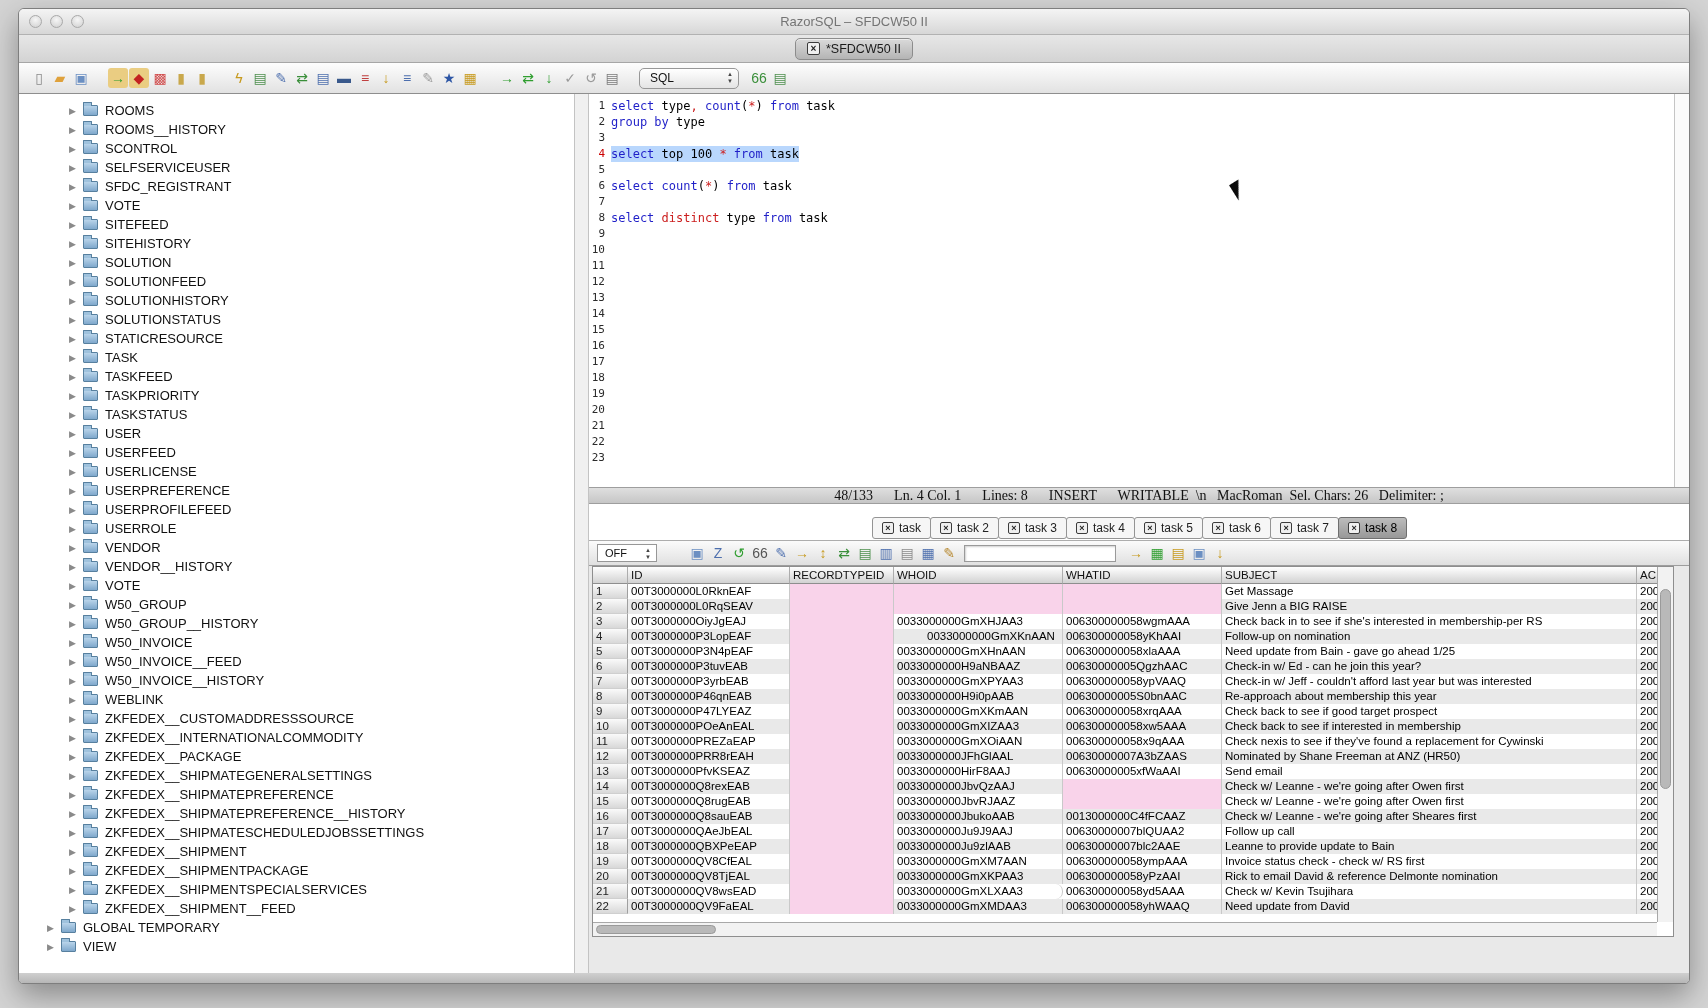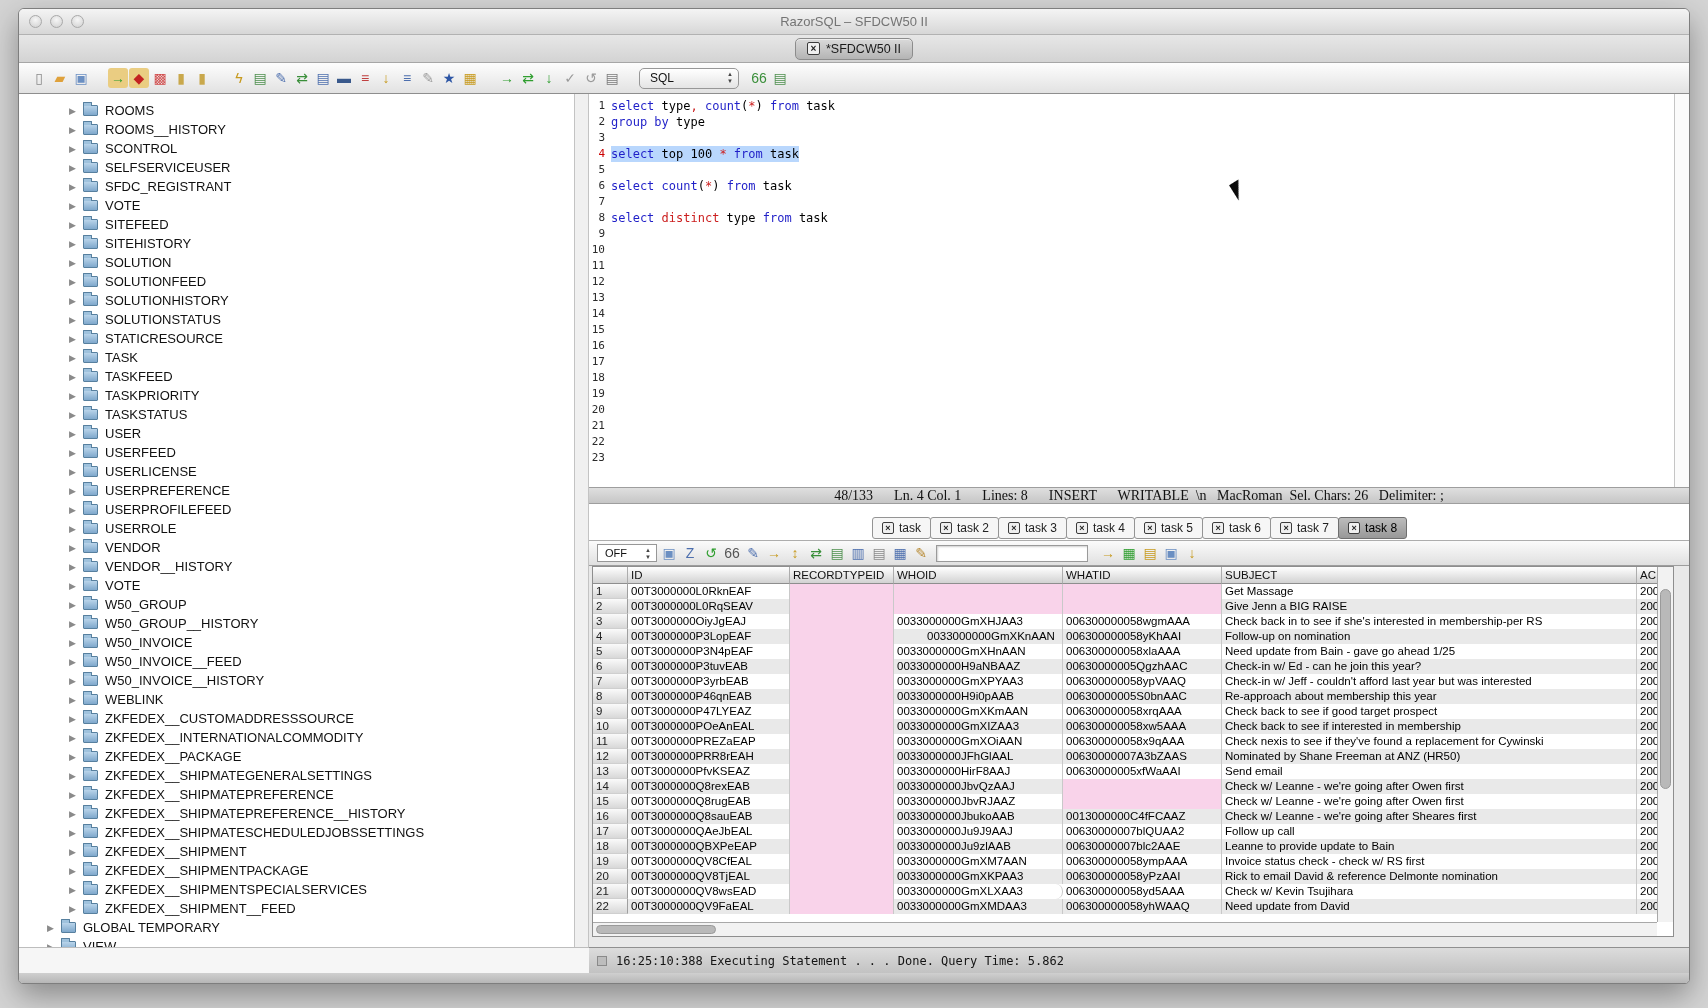--- a/index.html
+++ b/index.html
@@ -76,21 +76,21 @@
             justify-content:center; padding-bottom:1px; }
   .rtab { display:inline-flex; align-items:center; padding:3px 9px; height:22px;
           border:1px solid #949494; margin-right:-1px; background:#f6f6f6; font-size:12px; color:#222;
           border-radius:3px; }
   .rtab .tabx { width:12px; height:12px; font-size:9px; margin-right:5px; border-width:1px; }
   .rtab.active { background:linear-gradient(#bcbcbc,#989898); border-color:#6f6f6f; color:#000; }
   
   .toolbar2 { height:26px; flex:none; background:linear-gradient(#fbfbfb,#e0e0e0);
               border-top:1px solid #adadad; border-bottom:1px solid #9d9d9d;
               display:flex; align-items:center; padding:0 8px; }
-  .limit { display:inline-flex; align-items:center; height:18px; width:60px; margin-right:2px;
+  .limit { display:inline-flex; align-items:center; height:18px; width:60px; margin-right:30px;
            border:1px solid #979797; background:#fff; font-size:11px; padding-left:7px; position:relative; }
   .searchbox { width:152px; height:17px; border:1px solid #9a9a9a; box-shadow:inset 1px 1px 2px #d0d0d0;
                font-size:11px; margin:0 10px 0 4px; padding:0 4px; background:#fff; }
   
   .gridarea { flex:1; background:#e9e9e9; padding-left:3px; min-height:0; }
   .gridwrap { position:relative; width:1082px; height:371px; border:1px solid #8e8e8e; background:#fff;
               overflow:hidden; font-size:11.5px; }
   .ghead { display:flex; height:17px; }
   .hcell { flex:none; height:17px; line-height:16px; padding:0 3px; overflow:hidden; white-space:nowrap;
            background:linear-gradient(#ffffff,#d2d2d2); border-right:1px solid #adadad;
@@ -748,24 +748,17 @@
             </div>
             <div class="hscroll">
               <div class="hthumb"></div>
             </div>
           </div>
         </div>
 
       </div>
     </div>
 
-    <div class="statusrow">
-      <div class="statusleft"></div>
-      <div class="statusbar">
-        <span class="stopbtn"></span>
-        <span class="statusmsg">16:25:10:388 Executing Statement . . . Done. Query Time: 5.862</span>
-      </div>
-    </div>
     <div class="chromebottom"></div>
 
   </div>
   <div class="cursor"></div>
 </div>
 
 </body></html>

